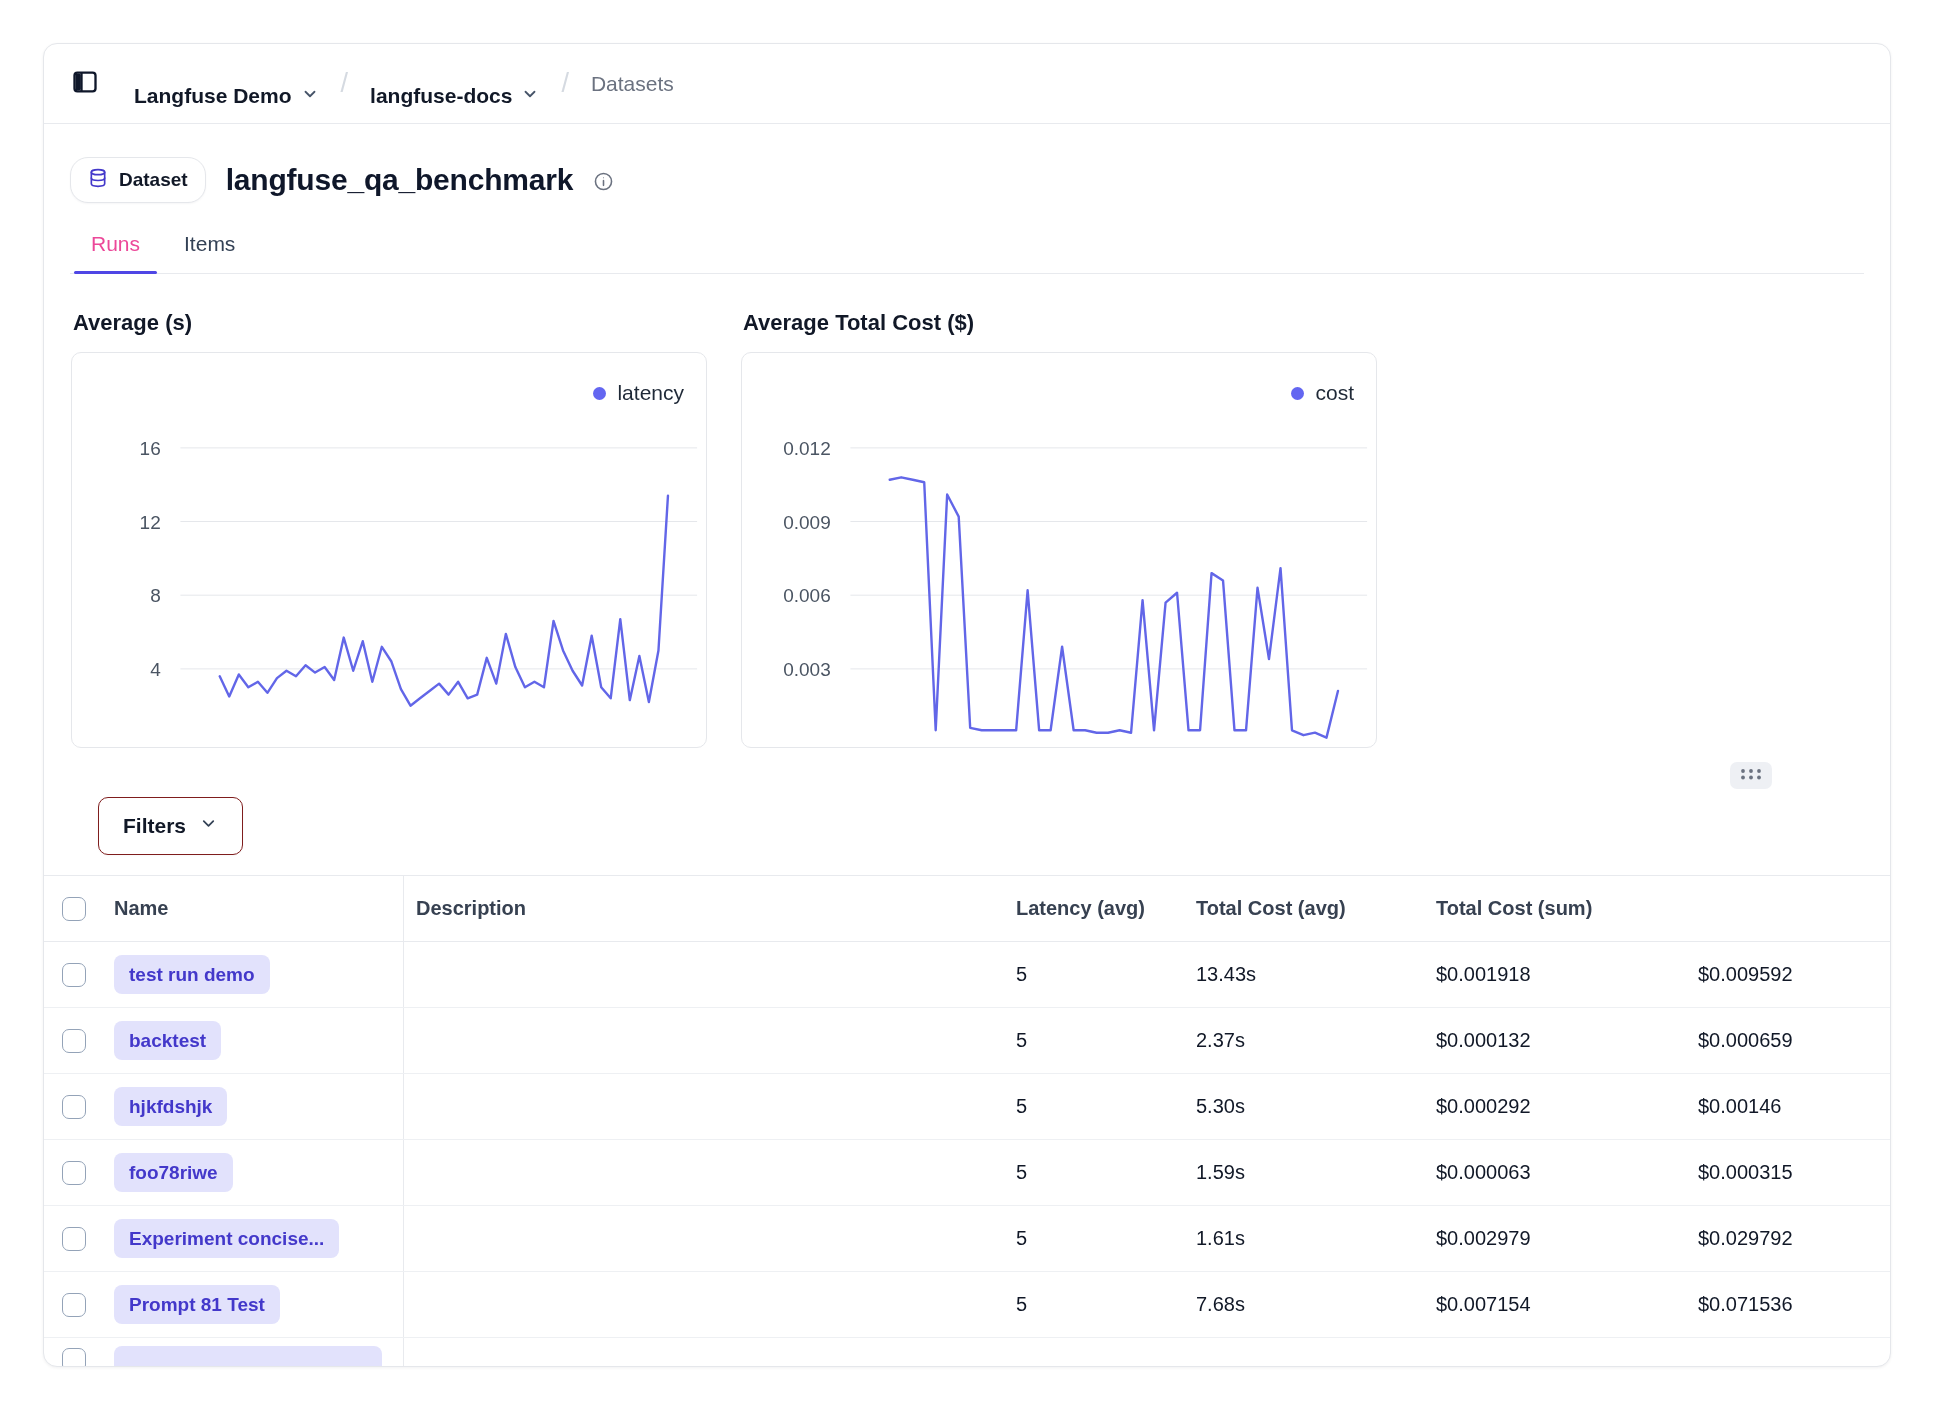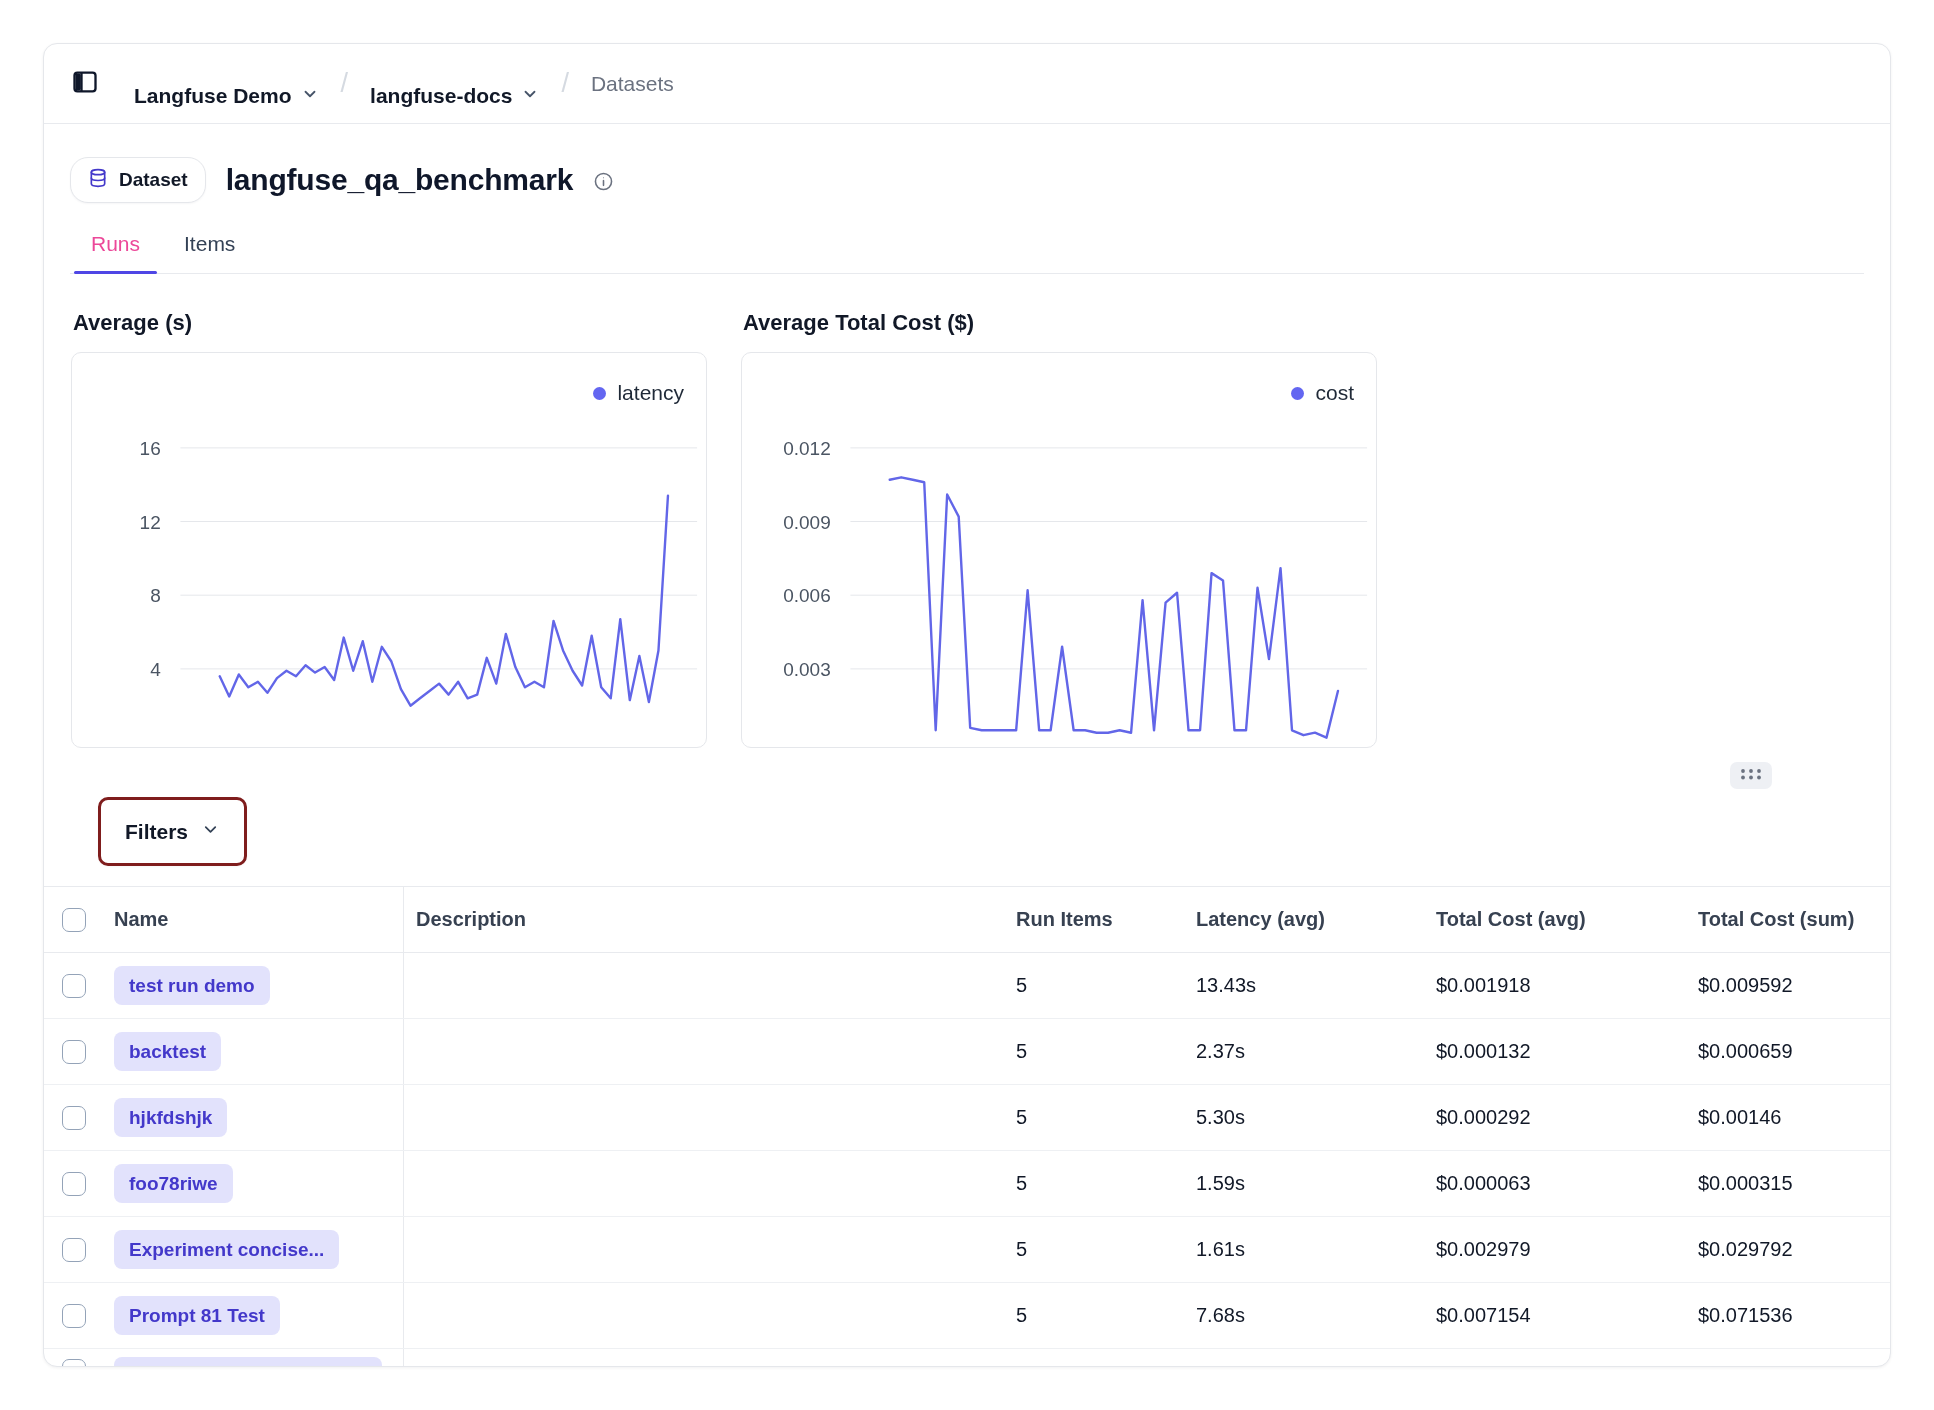--- a/index.html
+++ b/index.html
@@ -83,22 +83,22 @@
   .handle-row { display: flex; justify-content: flex-end; padding: 14px 92px 0 0; }
   .drag-handle {
     width: 42px; height: 27px; border: none; cursor: grab;
     border-radius: 7px; background: #eef0f4;
     display: flex; align-items: center; justify-content: center;
   }
 
   .filters-row { padding: 8px 26px 0 27px; }
   .filters-btn {
     display: inline-flex; align-items: center; gap: 13px;
-    height: 69px; padding: 0 24px;
-    background: #fff; border: 3px solid #7f1d1d; border-radius: 10px; cursor: pointer;
+    height: 58px; padding: 0 24px;
+    background: #fff; border: 1px solid #7f1d1d; border-radius: 10px; cursor: pointer;
     font-family: inherit; font-size: 21px; font-weight: 600; color: #111827;
     box-shadow: 0 1px 2px rgba(16,24,40,.03);
   }
 
   
   .table { margin-top: 20px; border-top: 1px solid #e8eaee; }
   .thead, .trow {
     display: grid;
     grid-template-columns: 52px 290px 600px 180px 240px 262px 1fr;
     height: 66px;
@@ -264,21 +264,20 @@
     </div>
   </section>
 
   <section class="table">
     <div class="thead">
       <div class="cell c-check">
         <span class="checkbox"></span>
       </div>
       <div class="cell c-name hcell">Name</div>
       <div class="cell hcell">Description</div>
-      <div class="cell hcell">Run Items</div>
       <div class="cell hcell">Latency (avg)</div>
       <div class="cell hcell">Total Cost (avg)</div>
       <div class="cell hcell">Total Cost (sum)</div>
     </div>
 
     <div class="tbody">
       <div class="trow">
         <div class="cell c-check">
           <span class="checkbox"></span>
         </div>

